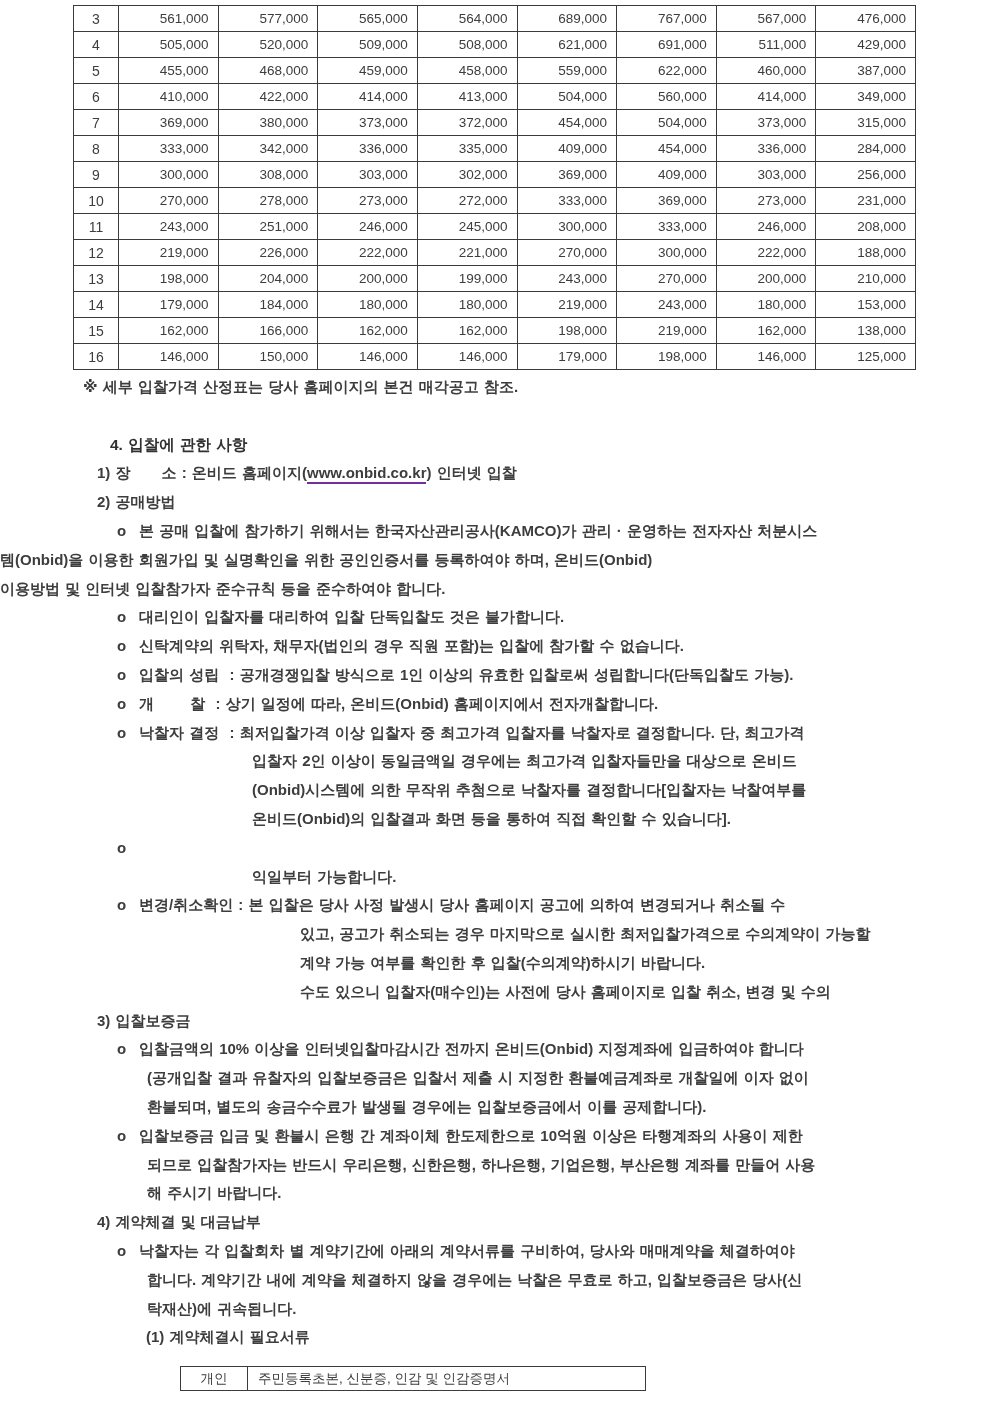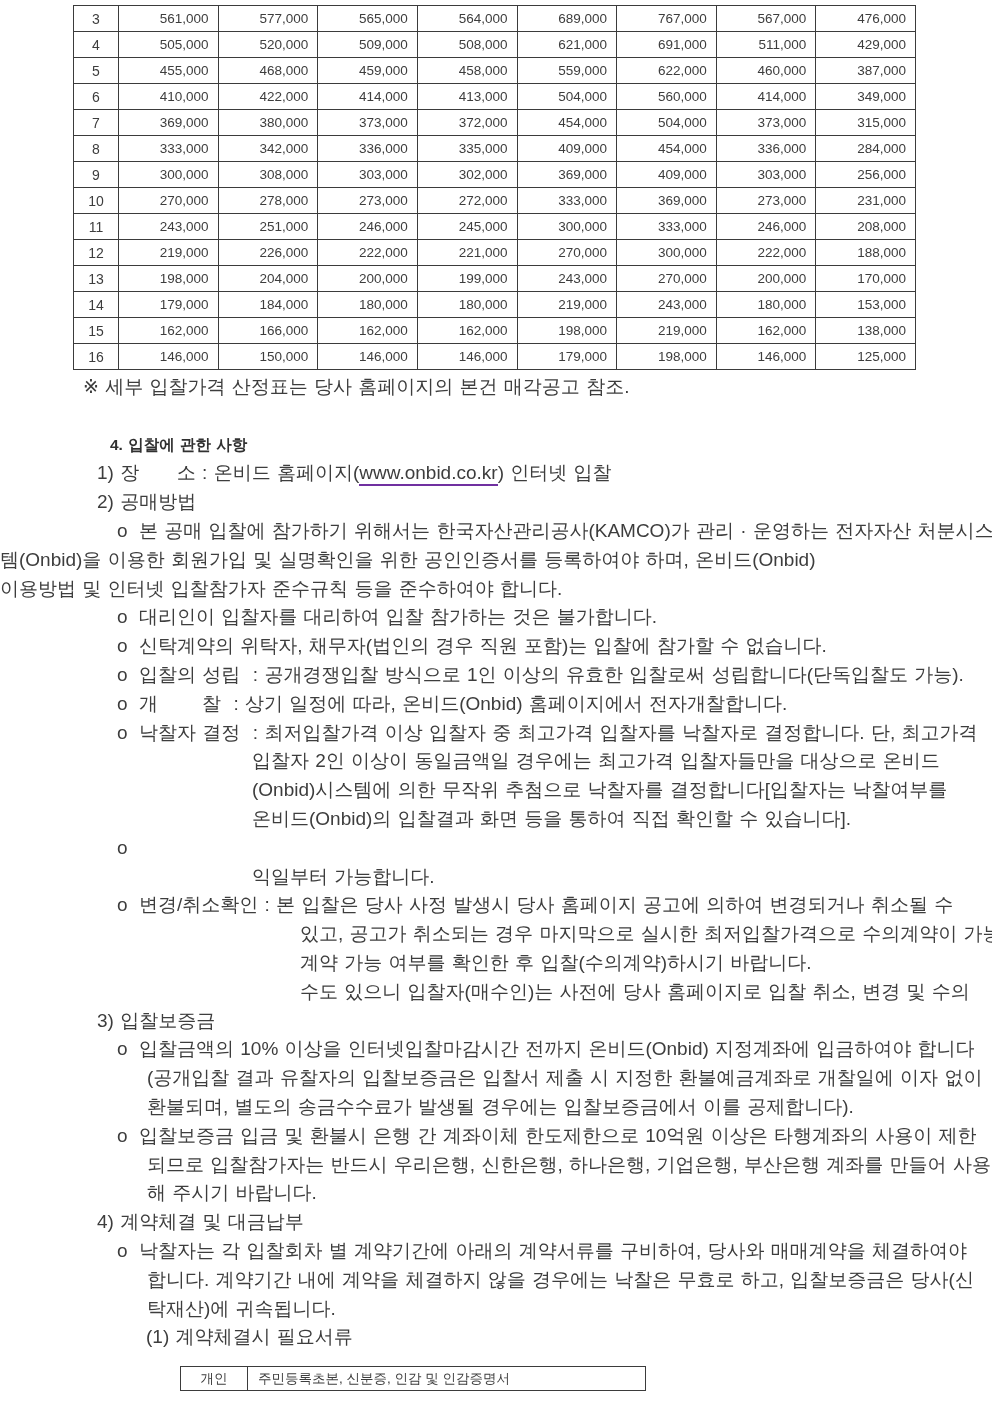--- a/index.html
+++ b/index.html
@@ -12,21 +12,21 @@
     position:absolute;left:73px;top:5px;width:843px;
     border-collapse:collapse;table-layout:fixed;
   }
   .price-table td{
     border:1px solid #3b3b3b;height:25px;font-size:13.5px;
     text-align:right;padding:0 9px 0 0;white-space:nowrap;color:#3d3d3d;
   }
   .price-table td.no{text-align:center;padding:0;font-size:14px;}
   
   .doc{position:absolute;left:0;top:373px;width:992px;}
-  .ln{position:relative;height:28.8px;line-height:28.8px;font-size:19px;white-space:pre;word-spacing:1px;}
+  .ln{position:relative;height:28.8px;line-height:28.8px;font-size:15px;white-space:pre;word-spacing:1px;font-weight:bold;}
   .ln.note{padding-left:83px;}
   .ln.sp{height:28.8px;}
   .ln.h{padding-left:110px;font-weight:bold;font-size:15.5px;color:#303030;}
   .ln.l1{padding-left:97px;}
   .ln.b{padding-left:139px;}
   .ln.ca{}
   .ln.cb{padding-left:252px;}
   .ln.cc{padding-left:300px;}
   .ln.cd{padding-left:147px;}
   .ln.sub{padding-left:146px;}
@@ -169,21 +169,21 @@
       </tr>
       <tr>
         <td class="no">13</td>
         <td>198,000</td>
         <td>204,000</td>
         <td>200,000</td>
         <td>199,000</td>
         <td>243,000</td>
         <td>270,000</td>
         <td>200,000</td>
-        <td>170,000</td>
+        <td>210,000</td>
       </tr>
       <tr>
         <td class="no">14</td>
         <td>179,000</td>
         <td>184,000</td>
         <td>180,000</td>
         <td>180,000</td>
         <td>219,000</td>
         <td>243,000</td>
         <td>180,000</td>
@@ -216,21 +216,21 @@
 
 <div class="doc">
     <div class="ln note"><span>※ 세부 입찰가격 산정표는 당사 홈페이지의 본건 매각공고 참조.</span></div>
     <div class="ln sp"><span>&nbsp;</span></div>
     <div class="ln h"><span>4. 입찰에 관한 사항</span></div>
     <div class="ln l1"><span>1) 장      소 : 온비드 홈페이지(</span><span class="lnk">www.onbid.co.kr</span><span>) 인터넷 입찰</span></div>
     <div class="ln l1"><span>2) 공매방법</span></div>
     <div class="ln b"><span class="mk">o</span><span>본 공매 입찰에 참가하기 위해서는 한국자산관리공사(KAMCO)가 관리 · 운영하는 전자자산 처분시스</span></div>
     <div class="ln ca"><span>템(Onbid)을 이용한 회원가입 및 실명확인을 위한 공인인증서를 등록하여야 하며, 온비드(Onbid)</span></div>
     <div class="ln ca"><span>이용방법 및 인터넷 입찰참가자 준수규칙 등을 준수하여야 합니다.</span></div>
-    <div class="ln b"><span class="mk">o</span><span>대리인이 입찰자를 대리하여 입찰 참가하는 것은 불가합니다.</span></div>
+    <div class="ln b"><span class="mk">o</span><span>대리인이 입찰자를 대리하여 입찰 단독입찰도 것은 불가합니다.</span></div>
     <div class="ln b"><span class="mk">o</span><span>신탁계약의 위탁자, 채무자(법인의 경우 직원 포함)는 입찰에 참가할 수 없습니다.</span></div>
     <div class="ln b"><span class="mk">o</span><span>입찰의 성립  : 공개경쟁입찰 방식으로 1인 이상의 유효한 입찰로써 성립합니다(단독입찰도 가능).</span></div>
     <div class="ln b"><span class="mk">o</span><span>개       찰  : 상기 일정에 따라, 온비드(Onbid) 홈페이지에서 전자개찰합니다.</span></div>
     <div class="ln b"><span class="mk">o</span><span>낙찰자 결정  : 최저입찰가격 이상 입찰자 중 최고가격 입찰자를 낙찰자로 결정합니다. 단, 최고가격</span></div>
     <div class="ln cb"><span>입찰자 2인 이상이 동일금액일 경우에는 최고가격 입찰자들만을 대상으로 온비드</span></div>
     <div class="ln cb"><span>(Onbid)시스템에 의한 무작위 추첨으로 낙찰자를 결정합니다[입찰자는 낙찰여부를</span></div>
     <div class="ln cb"><span>온비드(Onbid)의 입찰결과 화면 등을 통하여 직접 확인할 수 있습니다].</span></div>
     <div class="ln b"><span class="mk">o</span></div>
     <div class="ln cb"><span>익일부터 가능합니다.</span></div>
     <div class="ln b"><span class="mk">o</span><span>변경/취소확인 : 본 입찰은 당사 사정 발생시 당사 홈페이지 공고에 의하여 변경되거나 취소될 수</span></div>

